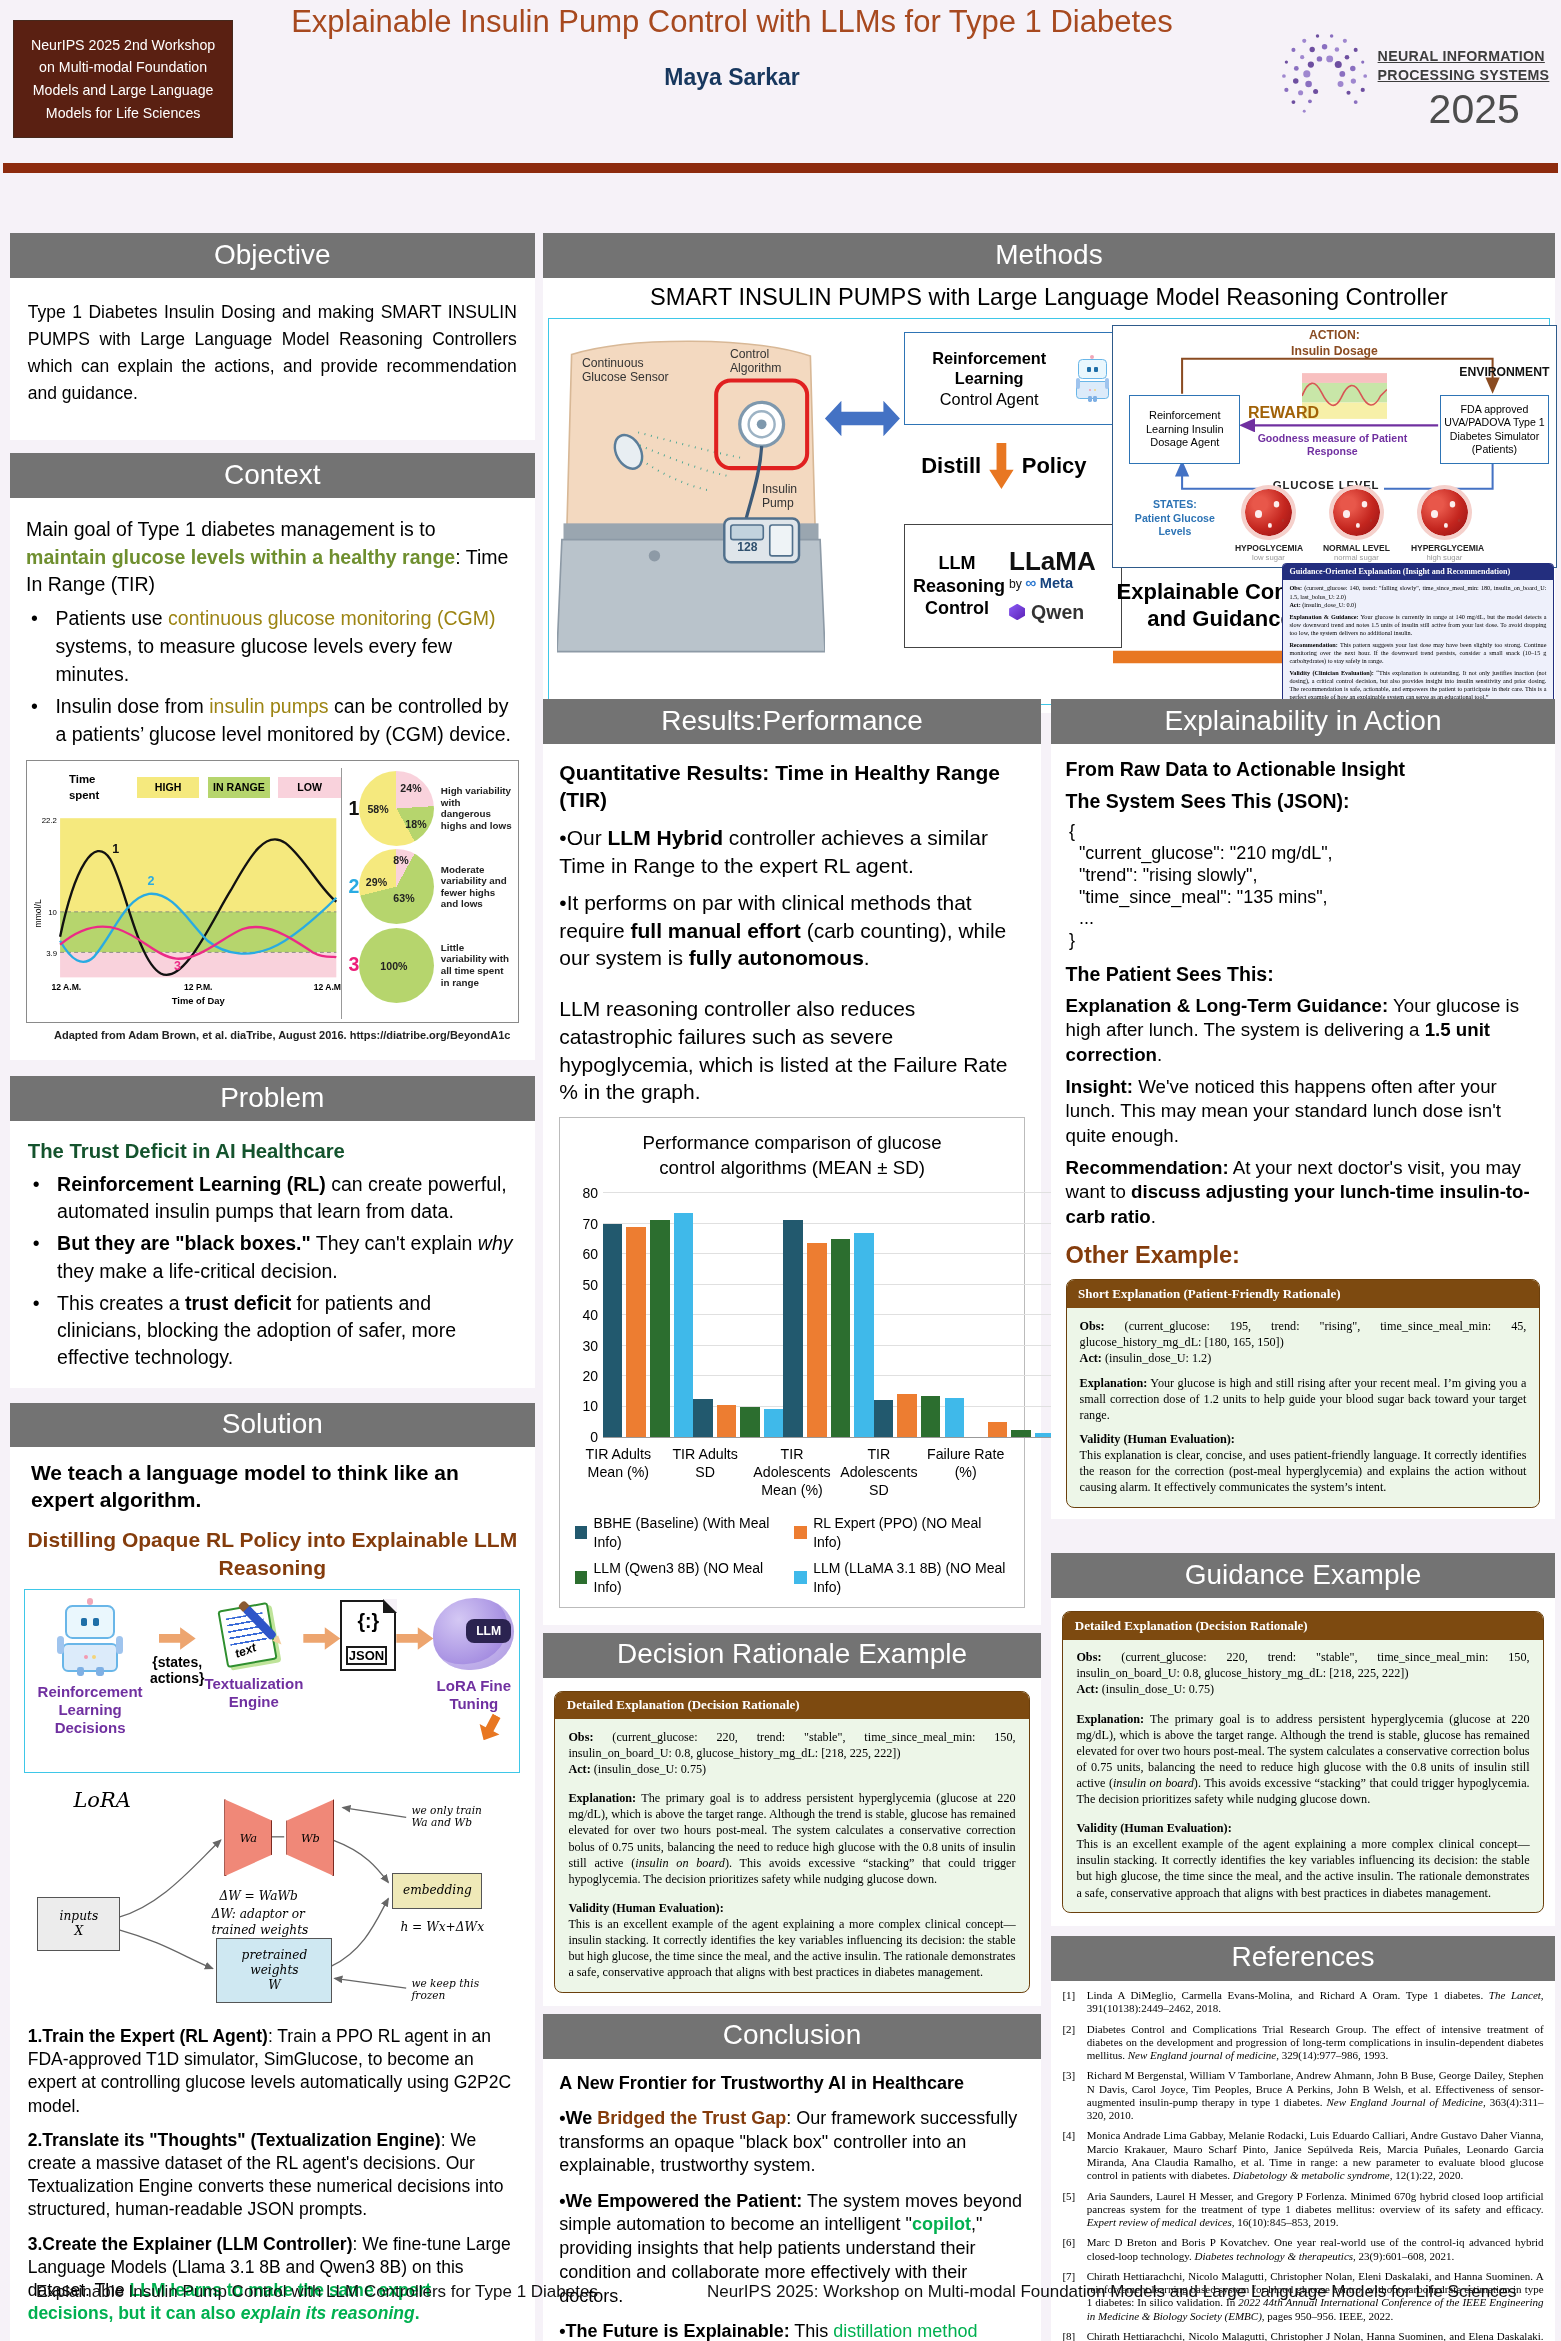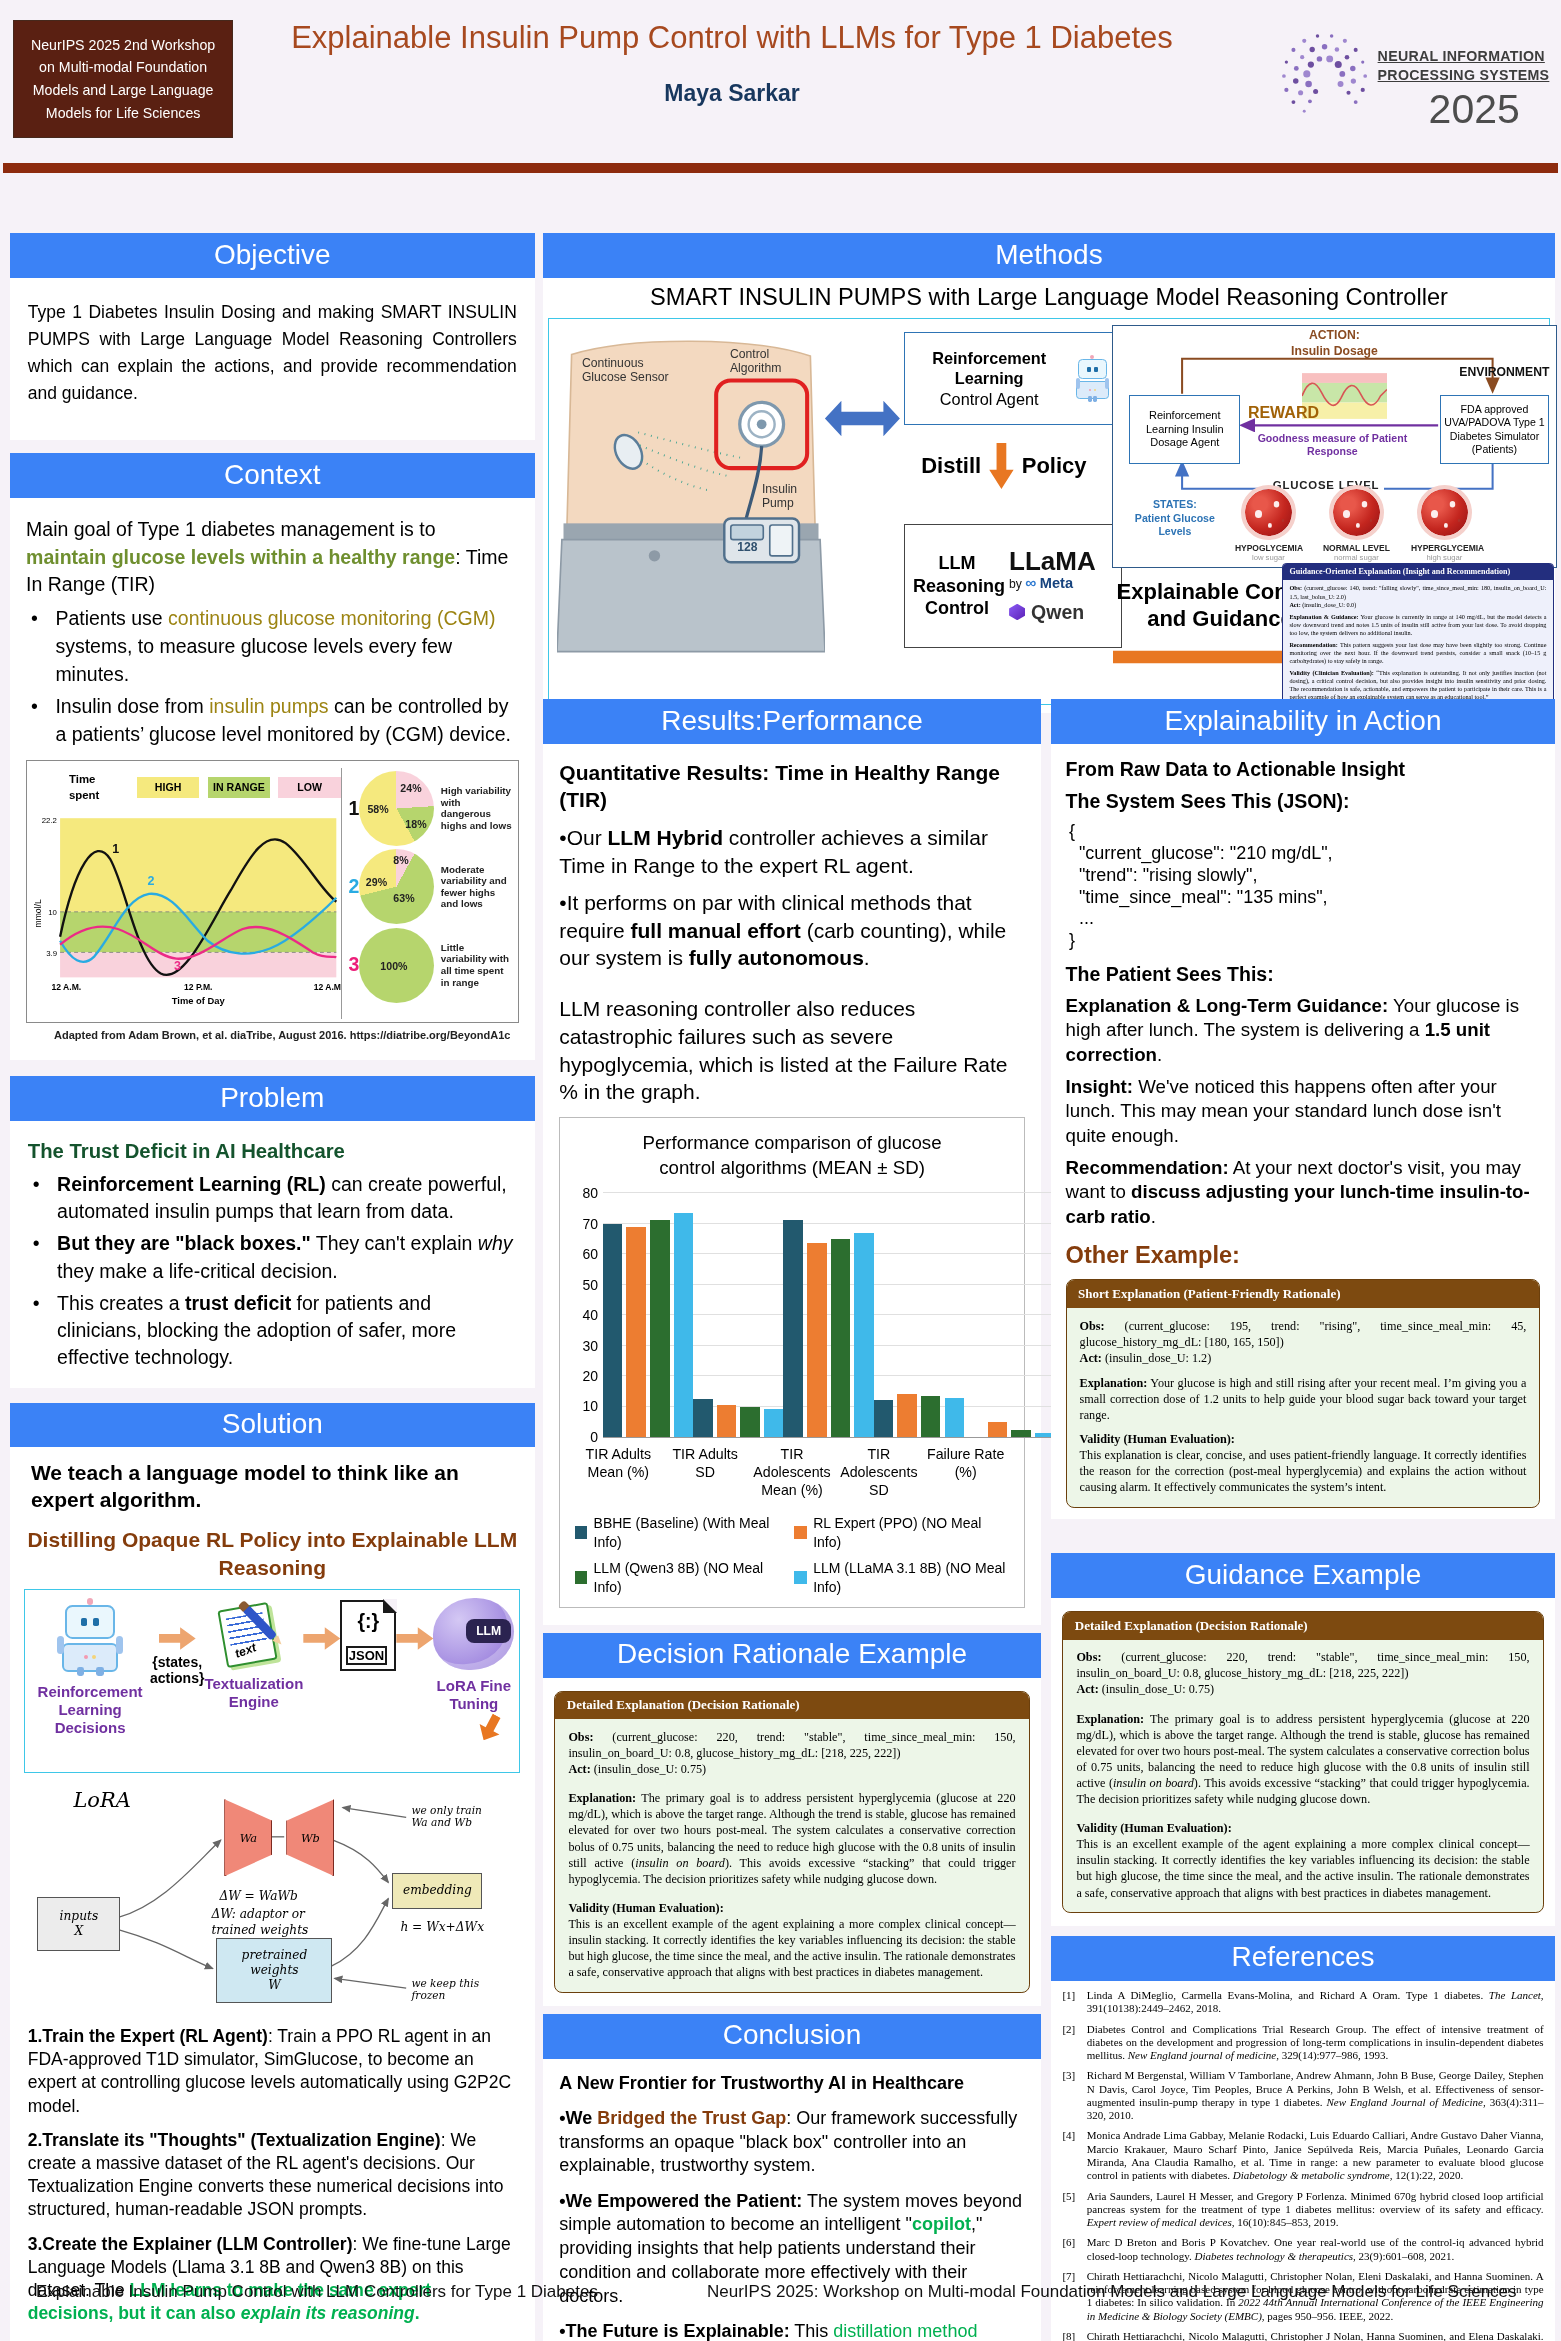--- a/index.html
+++ b/index.html
@@ -1,29 +1,29 @@
 <!DOCTYPE html>
 <html style="font-size:13px"><head>
 <meta charset="utf-8">
 <style>
   html,body{margin:0;padding:0;background:#e9e4ee;font-family:"Liberation Sans",sans-serif;}
   .poster{position:relative;width:1561px;height:2342px;background:#f6f2f8;overflow:hidden;}
   
   .badge{position:absolute;left:13px;top:19.5px;width:202px;padding:13px 8.1px;background:#5a2012;border:1.6px solid #46281c;
          color:#fff;font-size:14.2px;line-height:1.6;text-align:center;}
-  .titleblock{position:absolute;left:244px;top:17px;width:976px;text-align:center;}
+  .titleblock{position:absolute;left:244px;top:1px;width:976px;text-align:center;}
   .title{font-size:31px;line-height:1.35;color:#a7491f;}
   .author{margin-top:21px;font-size:23px;font-weight:bold;color:#17375e;}
   .logo{position:absolute;right:11.4px;top:11.4px;width:276px;height:138px;}
   .logo svg{position:absolute;left:0;top:0;}
   .logo-text{position:absolute;left:104px;top:36px;color:#3d3d3d;font-size:14.2px;font-weight:600;letter-spacing:0.3px;line-height:1.3;text-decoration:underline;}
   .logo-year{position:absolute;left:155px;top:75px;font-size:41px;color:#4d4d4d;font-weight:500;}
   .divider{position:absolute;left:3.3px;right:3.3px;top:163px;height:9.8px;background:#8d2b0e;}
   
-  .sec-h{background:#3b82f6;color:#fff;font-size:28px;text-align:center;padding:5.7px 0 7.3px;}
+  .sec-h{background:#737373;color:#fff;font-size:28px;text-align:center;padding:5.7px 0 7.3px;}
   .sec-b{background:#fff;}
   .col{position:absolute;}
   #col-left{left:9.8px;top:233px;width:525px;}
   #band{left:543px;top:233px;width:1012px;}
   #col-mid{left:543px;top:699px;width:498px;}
   #col-right{left:1051px;top:699px;width:504px;}
   
   .obj-body{padding:21px 18px;font-size:17.5px;line-height:1.55;text-align:justify;min-height:120px;}
   .ctx-body{padding:14.6px 16.3px 8.1px;font-size:19.5px;line-height:1.42;}
   .g-green{color:#6f8f2f;font-weight:bold;}

